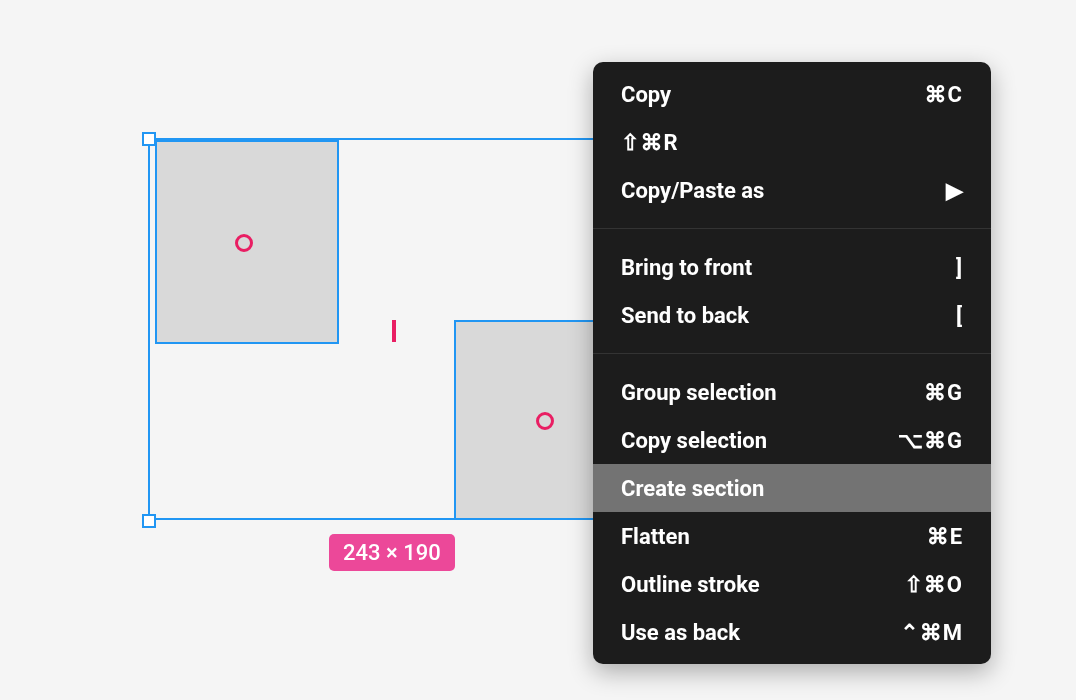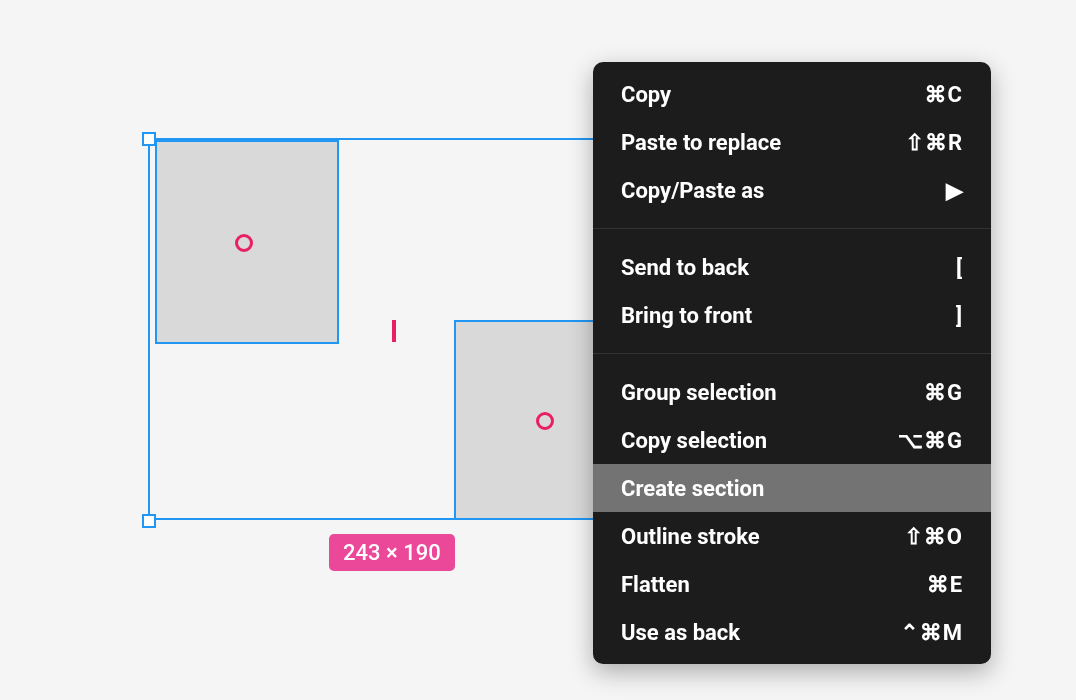--- a/index.html
+++ b/index.html
@@ -180,61 +180,60 @@
 
   <div class="dimension-badge">243 × 190</div>
 
   <div class="context-menu">
     <div class="menu-group">
       <div class="menu-item">
         <span>Copy</span>
         <span class="shortcut">⌘C</span>
       </div>
       <div class="menu-item">
-        <span>Paste to replace</span>
         <span class="shortcut">⇧⌘R</span>
       </div>
       <div class="menu-item">
         <span>Copy/Paste as</span>
         <span class="submenu-arrow">▶</span>
       </div>
     </div>
     <div class="menu-divider"></div>
     <div class="menu-group">
       <div class="menu-item">
+        <span>Bring to front</span>
+        <span class="shortcut">]</span>
+      </div>
+      <div class="menu-item">
         <span>Send to back</span>
         <span class="shortcut">[</span>
-      </div>
-      <div class="menu-item">
-        <span>Bring to front</span>
-        <span class="shortcut">]</span>
       </div>
     </div>
     <div class="menu-divider"></div>
     <div class="menu-group">
       <div class="menu-item">
         <span>Group selection</span>
         <span class="shortcut">⌘G</span>
       </div>
       <div class="menu-item">
         <span>Copy selection</span>
         <span class="shortcut">⌥⌘G</span>
       </div>
       <div class="menu-item highlighted">
         <span>Create section</span>
         <span class="shortcut"></span>
       </div>
       <div class="menu-item">
+        <span>Flatten</span>
+        <span class="shortcut">⌘E</span>
+      </div>
+      <div class="menu-item">
         <span>Outline stroke</span>
         <span class="shortcut">⇧⌘O</span>
       </div>
       <div class="menu-item">
-        <span>Flatten</span>
-        <span class="shortcut">⌘E</span>
-      </div>
-      <div class="menu-item">
         <span>Use as back</span>
         <span class="shortcut">⌃⌘M</span>
       </div>
     </div>
   </div>
 
 </div>
 
 </body></html>

